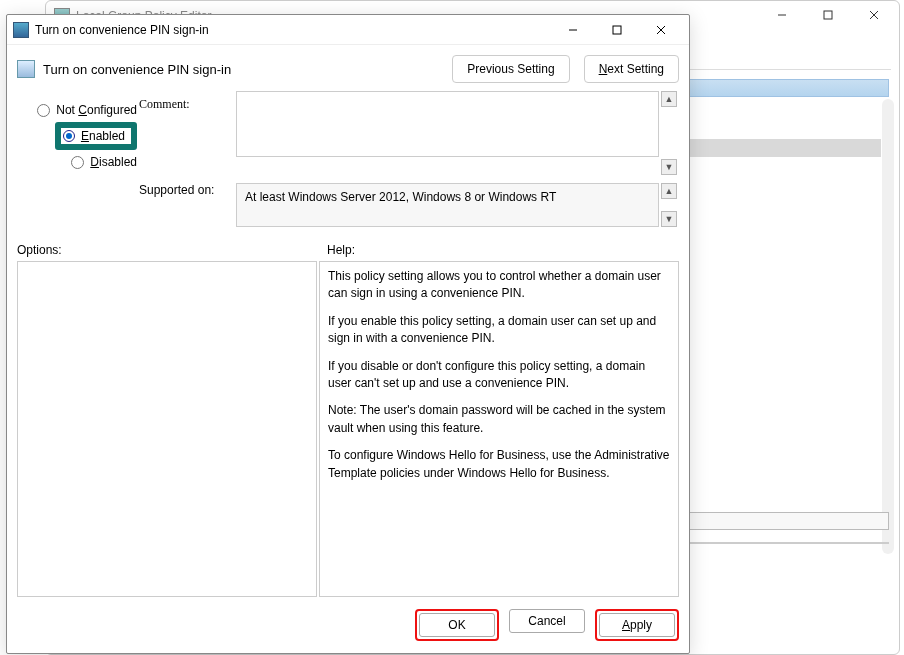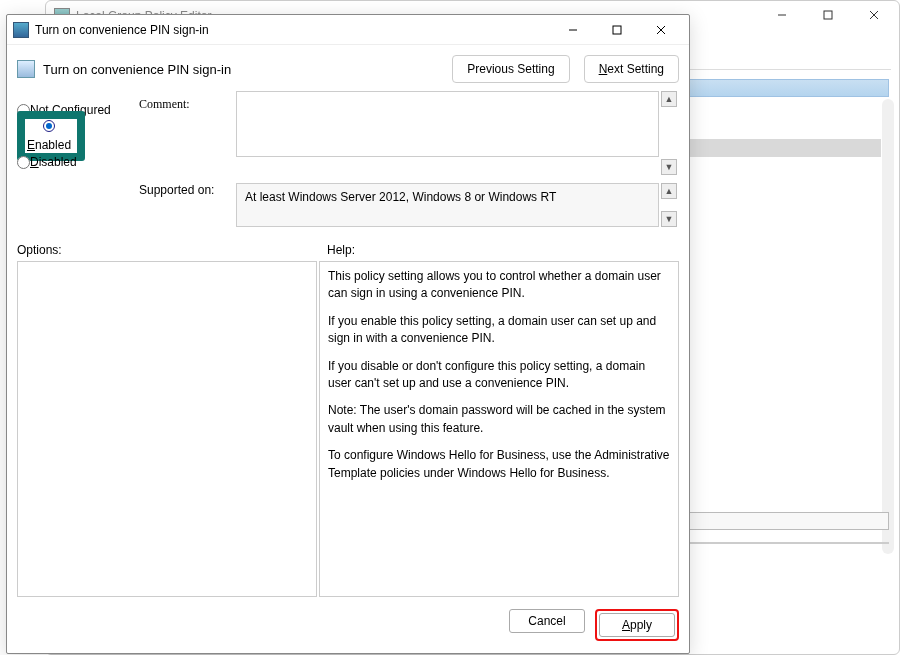--- a/index.html
+++ b/index.html
@@ -66,24 +66,24 @@
       padding: 6px 14px; border: 1px solid #ccc; border-radius: 4px; background: #fff;
       margin-left: 6px; cursor: default; font-size:12px;
     }
     .nav-btn .u { text-decoration: underline; }
 
     .upper {
       display: grid; grid-template-columns: 120px 95px 1fr 18px; padding: 6px 10px 0 10px;
       column-gap: 2px;
     }
     .radios { padding-top: 6px; }
-    .radio-row { display:flex; align-items:center; height: 26px; gap:0; }
+    .radio-row { display:flex; align-items:center; height: 26px; gap:6px;justify-content:flex-end; }
     .radio-row input { margin:0; }
     .radio-row label .u { text-decoration: underline; }
-    .hl-red { border: 8px solid #0f766e; border-radius: 3px; padding: 1px 6px 1px 2px; display:inline-flex; align-items:center; gap:6px;flex-direction:column; }
+    .hl-red { border: 6px solid #0f766e; border-radius: 3px; padding: 1px 6px 1px 2px; display:inline-flex; align-items:center; gap:6px; }
     .radio-dot { width:12px; height:12px; border:1px solid #228; border-radius:50%; display:inline-flex; align-items:center; justify-content:center; }
     .radio-dot .inner { width:6px; height:6px; background:#06c; border-radius:50%; }
     .lbl { color:#000; }
     .commentbox {
       grid-column: 3; border:1px solid #ccc; height: 66px; background:#fff;
     }
     .scroll-col { grid-column:4; display:flex; flex-direction:column; gap:2px; }
     .arrow-btn { width:16px; height:16px; border:1px solid #bbb; background:#eee; display:flex; align-items:center; justify-content:center; font-size:9px; color:#555; }
 
     .supported-row {
@@ -238,20 +238,25 @@
     <div class="help-box" id="help-box">
         <p>This policy setting allows you to control whether a domain user can sign in using a convenience PIN.</p>
         <p>If you enable this policy setting, a domain user can set up and sign in with a convenience PIN.</p>
         <p>If you disable or don't configure this policy setting, a domain user can't set up and use a convenience PIN.</p>
         <p>Note: The user's domain password will be cached in the system vault when using this feature.</p>
         <p>To configure Windows Hello for Business, use the Administrative Template policies under Windows Hello for Business.</p>
       </div>
   </div>
 
   <div class="footer">
+    <span class="btn-hl">
+      <button class="btn">
+          <span>OK</span>
+        </button>
+    </span>
     <button class="btn">
         <span>Cancel</span>
       </button>
     <span class="btn-hl">
       <button class="btn">
           <span class="u">A</span>
           <span>pply</span>
         </button>
     </span>
   </div>

